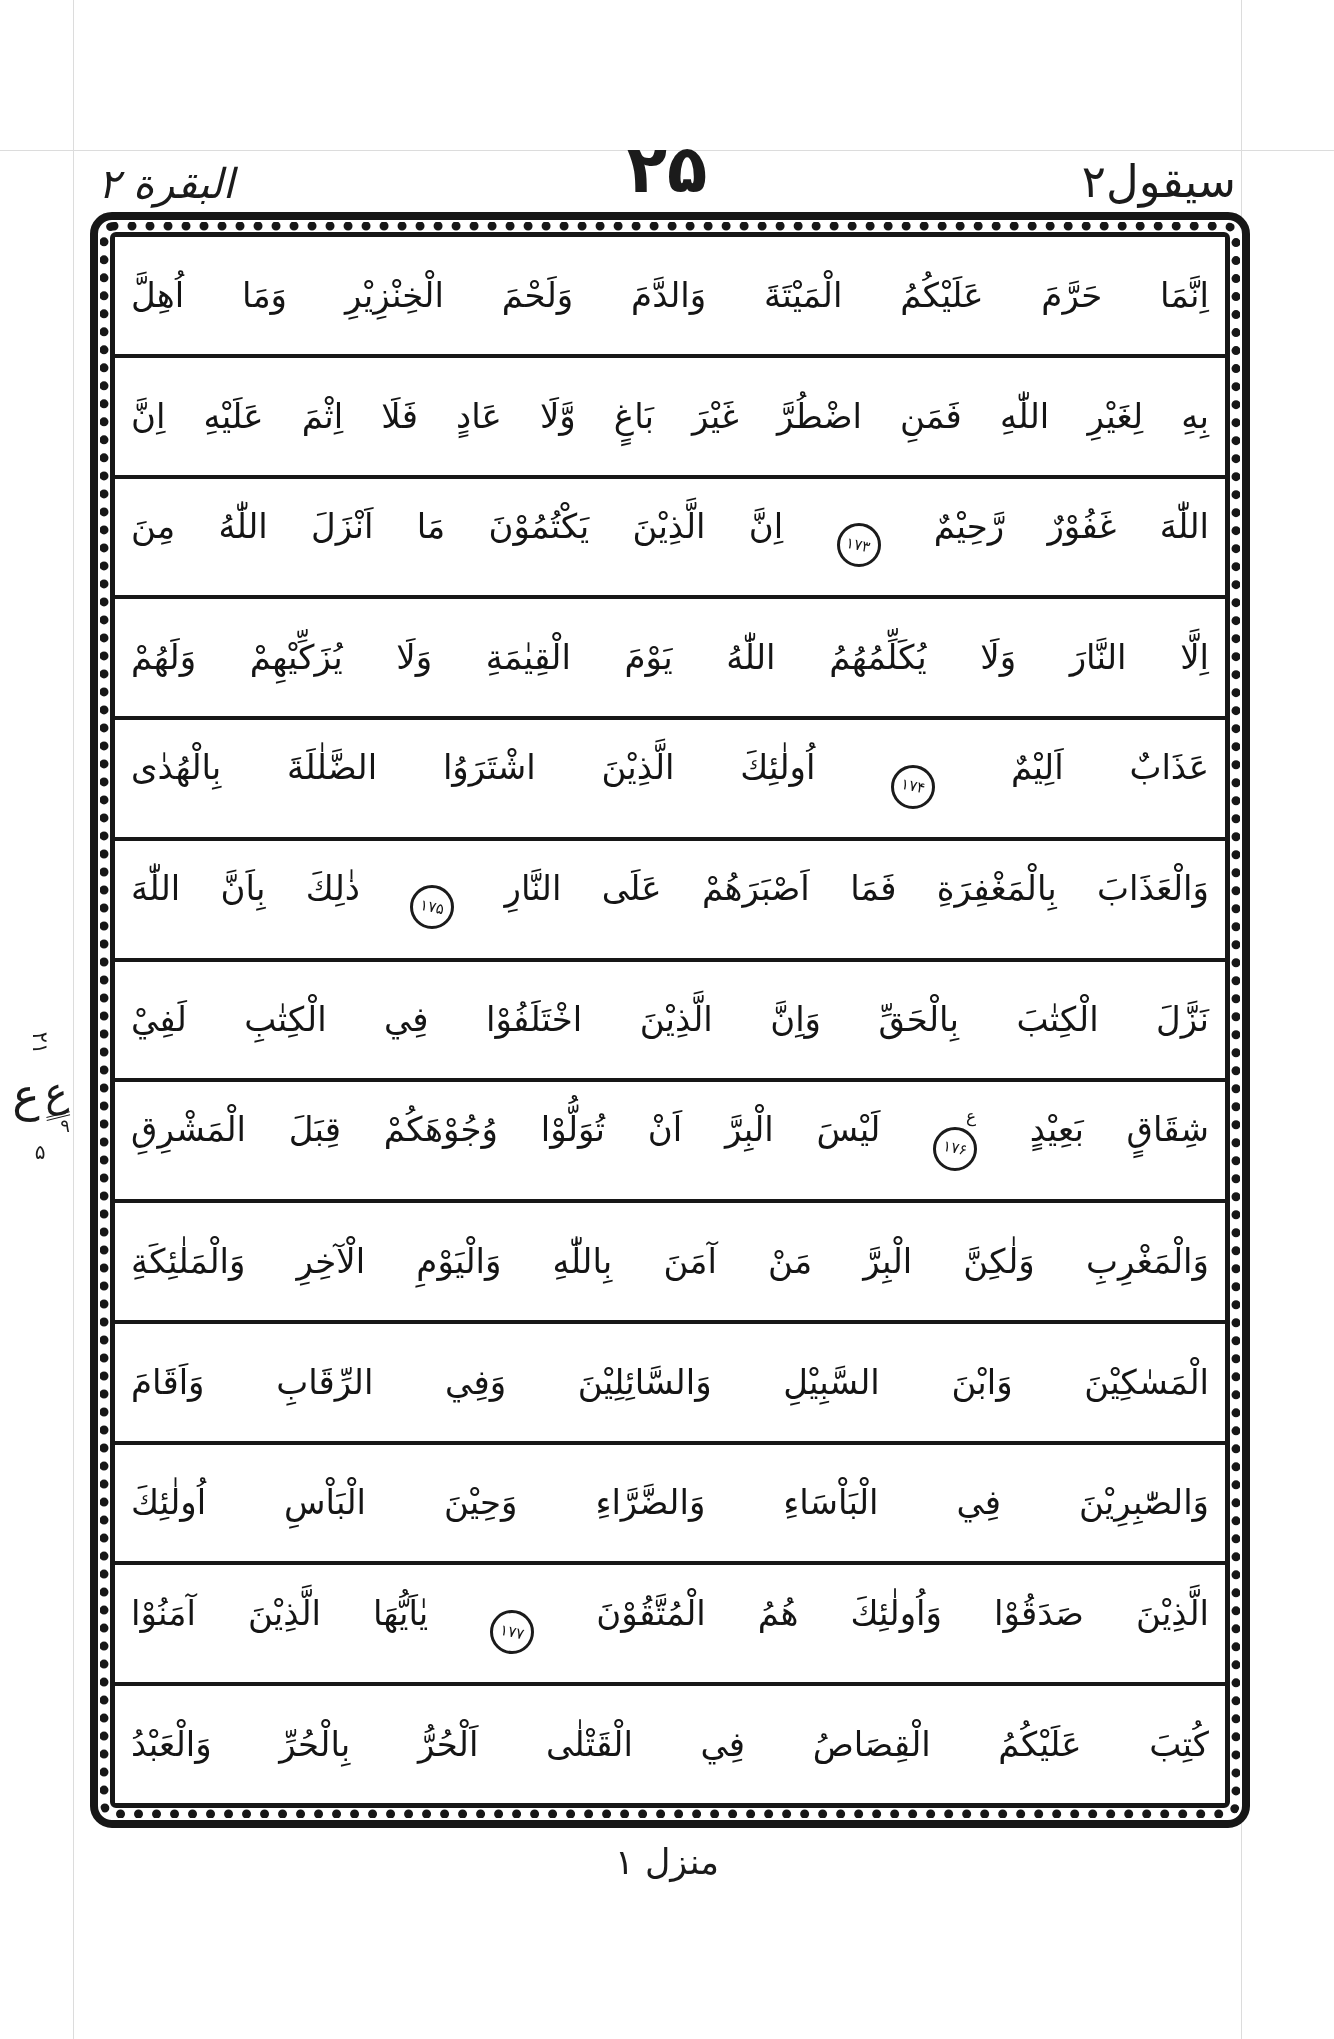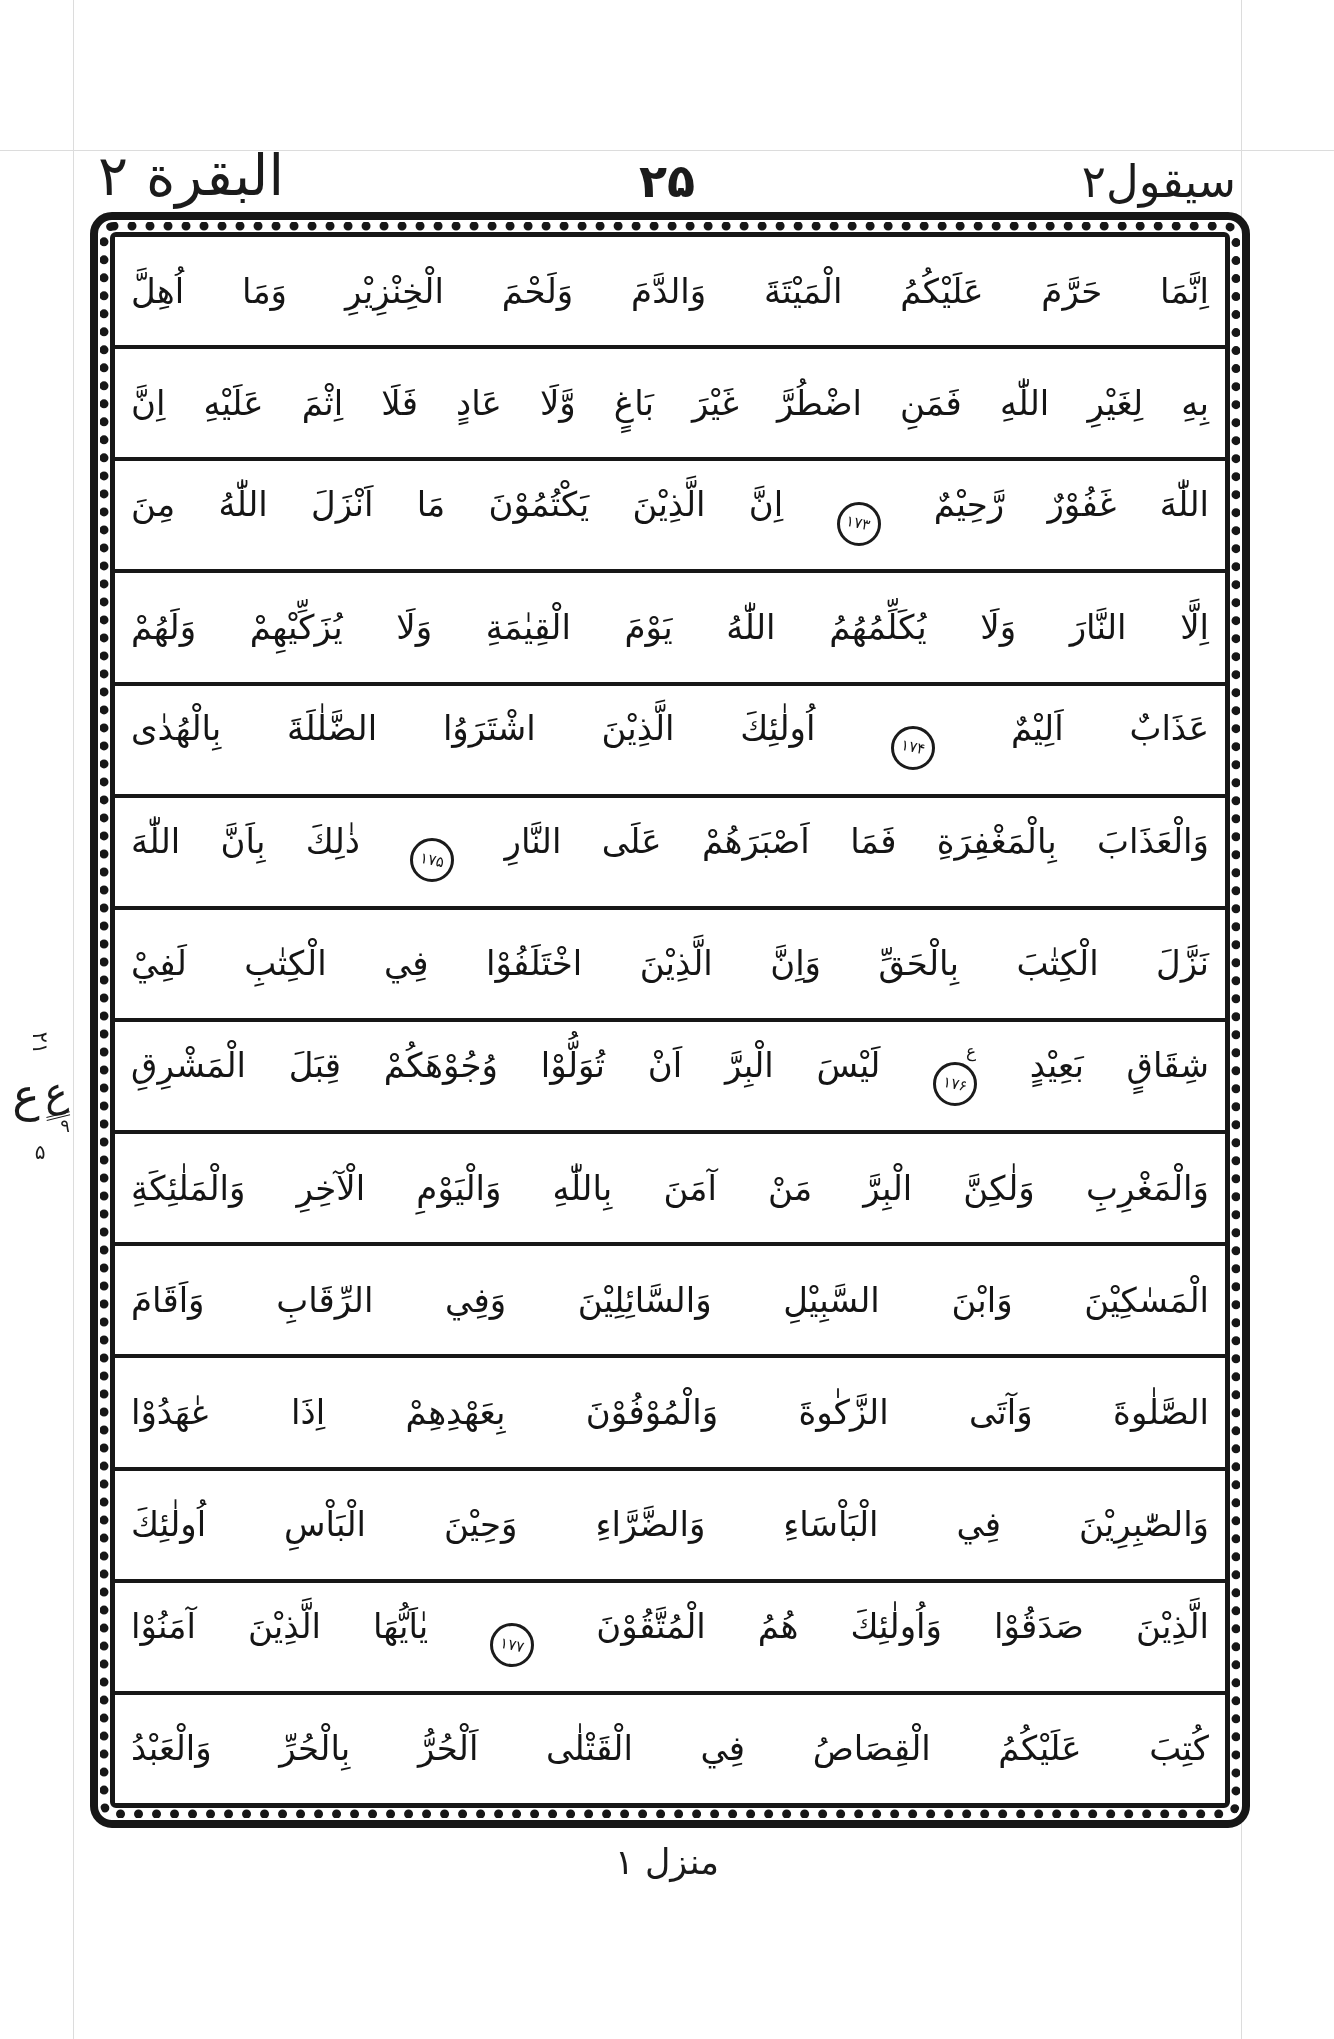--- a/index.html
+++ b/index.html
@@ -14,22 +14,22 @@
   }
   
   .guide{position:absolute;background:#dcdcdc;}
   .guide-h-top{left:0;top:150px;width:1334px;height:1px;}
   .guide-v-left{left:73px;top:0;width:1px;height:2039px;}
   .guide-v-right{left:1241px;top:0;width:1px;height:2039px;}
 
   
   .hdr{position:absolute;top:122px;height:86px;display:flex;align-items:flex-end;}
   .hdr-right{right:98px;font-size:45px;}
-  .hdr-left{left:98px;font-size:56px;}
-  .hdr-center{left:0;width:1334px;justify-content:center;font-size:46px;font-weight:700;letter-spacing:2px;}
+  .hdr-left{left:98px;font-size:41px;font-style:italic;}
+  .hdr-center{left:0;width:1334px;justify-content:center;font-size:66px;font-weight:700;letter-spacing:2px;}
 
   
   .frame-outer{
     position:absolute;left:90px;top:212px;width:1160px;height:1616px;
     border:8px solid #171717;border-radius:22px;
     padding:2px;box-sizing:border-box;background:#fff;
   }
   .frame-beads{
     width:100%;height:100%;box-sizing:border-box;
     border:9px dotted #171717;border-radius:14px;
@@ -144,23 +144,20 @@
                 <span class="ruku-sign">ع</span>
               </span> لَيْسَ الْبِرَّ اَنْ تُوَلُّوْا وُجُوْهَكُمْ قِبَلَ الْمَشْرِقِ </span>
           </div>
           <div class="line-row">
             <span class="line-text">وَالْمَغْرِبِ وَلٰكِنَّ الْبِرَّ مَنْ آمَنَ بِاللّٰهِ وَالْيَوْمِ الْآخِرِ وَالْمَلٰئِكَةِ </span>
           </div>
           <div class="line-row">
             <span class="line-text">الْمَسٰكِيْنَ وَابْنَ السَّبِيْلِ وَالسَّائِلِيْنَ وَفِي الرِّقَابِ وَاَقَامَ </span>
           </div>
           <div class="line-row">
-            <span class="line-text">الصَّلٰوةَ وَآتَى الزَّكٰوةَ وَالْمُوْفُوْنَ بِعَهْدِهِمْ اِذَا عٰهَدُوْا </span>
-          </div>
-          <div class="line-row">
             <span class="line-text">وَالصّٰبِرِيْنَ فِي الْبَاْسَاءِ وَالضَّرَّاءِ وَحِيْنَ الْبَاْسِ اُولٰئِكَ </span>
           </div>
           <div class="line-row">
             <span class="line-text">الَّذِيْنَ صَدَقُوْا وَاُولٰئِكَ هُمُ الْمُتَّقُوْنَ <span class="ayah-marker">
                 <span class="ayah-num">۱۷۷</span>
               </span> يٰاَيُّهَا الَّذِيْنَ آمَنُوْا </span>
           </div>
           <div class="line-row">
             <span class="line-text">كُتِبَ عَلَيْكُمُ الْقِصَاصُ فِي الْقَتْلٰى اَلْحُرُّ بِالْحُرِّ وَالْعَبْدُ </span>
           </div>

